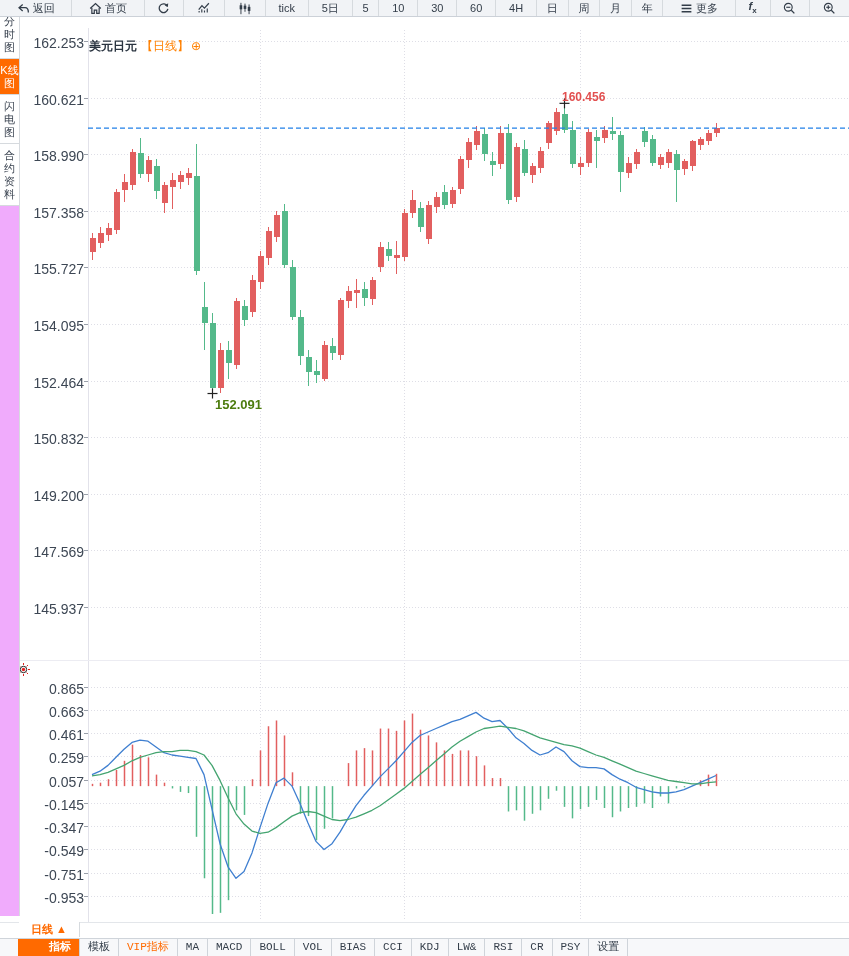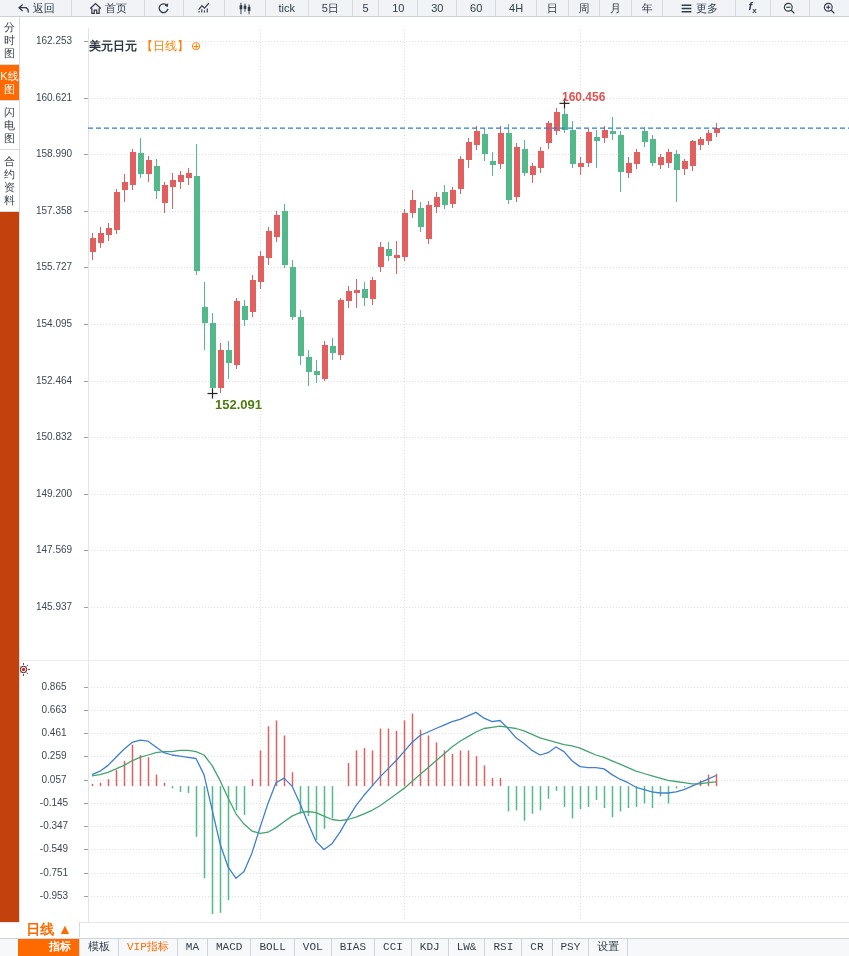--- a/index.html
+++ b/index.html
@@ -9,48 +9,48 @@
   .toolbar{position:absolute;left:0;top:0;width:849px;height:16px;background:#f1f3f6;
     border-bottom:1px solid #ccd1d8;display:flex;align-items:stretch;z-index:5;}
   .tb-item{display:flex;align-items:center;justify-content:center;gap:3px;flex:1 1 auto;
     border-right:1px solid #d6dade;font-size:11px;color:#333d49;white-space:nowrap;padding:0 2px;cursor:default;}
   .tb-item:last-child{border-right:none;}
   .tb-icon{display:inline-flex;align-items:flex-end;}
   .tb-icon svg{display:block;}
   .fx-txt{font-weight:bold;font-style:italic;font-size:11px;}
   .fx-txt sub{font-style:normal;font-size:8px;font-weight:bold;}
   
-  .sidebar{position:absolute;left:0;top:16px;width:19px;height:906px;background:#c2410c;
+  .sidebar{position:absolute;left:0;top:10px;width:19px;height:906px;background:#f0abfc;
     border-right:1px solid #d6dade;z-index:4;}
   .side-item{width:19px;text-align:center;font-size:11px;line-height:13px;color:#3a4350;
     word-break:break-all;padding:5px 0 4px 0;border-bottom:1px solid #d6dade;cursor:pointer;background:#fff;}
   .side-item.active{background:#ff6a00;color:#fff;}
   
   .chart-title{position:absolute;left:89px;top:38px;font-size:12px;z-index:3;}
   .chart-title .sym{color:#2a3440;font-weight:bold;}
   .chart-title .ptag{color:#ff8000;margin-left:4px;}
   .chart-title .addb{color:#ff8000;margin-left:2px;font-size:12px;cursor:pointer;}
   
-  .ytick,.mtick{position:absolute;left:24px;width:60px;text-align:center;font-size:10px;color:#3d4754;z-index:3;}
+  .ytick,.mtick{position:absolute;left:24px;width:60px;text-align:right;font-size:14px;color:#3d4754;z-index:3;}
   .xlabel{position:absolute;top:924px;font-size:11px;color:#3d4754;z-index:3;}
   
   .hi-label{position:absolute;font-size:12px;font-weight:bold;color:#e25050;z-index:3;}
   .lo-label{position:absolute;font-size:13px;font-weight:bold;color:#4d7c0f;z-index:3;}
   
   .macd-legend{position:absolute;left:90px;top:664px;font-size:11px;z-index:3;white-space:nowrap;}
   .macd-legend .t{color:#333d49;margin-right:10px;}
   .macd-legend .d1{color:#4f94e0;margin-right:10px;}
   .macd-legend .d2{color:#3faf7c;margin-right:10px;}
   .macd-legend .d3{color:#58b7ea;}
   .sun-icon{position:absolute;left:16px;top:662px;z-index:3;}
   
   .xaxis-row{position:absolute;left:0;top:922px;width:849px;height:16px;background:#fff;
     border-top:1px solid #e3e6ea;z-index:4;}
   .period-btn{position:absolute;left:19px;top:922px;width:60px;height:15px;border-right:1px solid #d6dade;
-    color:#ff6a00;font-size:14px;font-weight:bold;text-align:center;line-height:15px;cursor:pointer;background:#fff;z-index:5;}
+    color:#ff6a00;font-size:11px;font-weight:bold;text-align:center;line-height:15px;cursor:pointer;background:#fff;z-index:5;}
   
   .tabbar{position:absolute;left:0;top:938px;width:849px;height:18px;background:#f7f8fa;
     border-top:1px solid #cfd4da;display:flex;align-items:stretch;padding-left:18px;box-sizing:border-box;
     font-family:"Liberation Mono","DejaVu Sans Mono",monospace;z-index:5;}
   .tab{padding:0 8px;border-right:1px solid #cfd4da;font-size:11px;line-height:17px;color:#333d49;
     white-space:nowrap;cursor:pointer;background:#f7f8fa;}
   .tab.active{background:#ff6a00;color:#fff;font-weight:bold;padding-left:31px;}
   .tab.vip{color:#ff6a00;}
   #plot{position:absolute;left:0;top:0;z-index:2;pointer-events:none;}
 </style>

